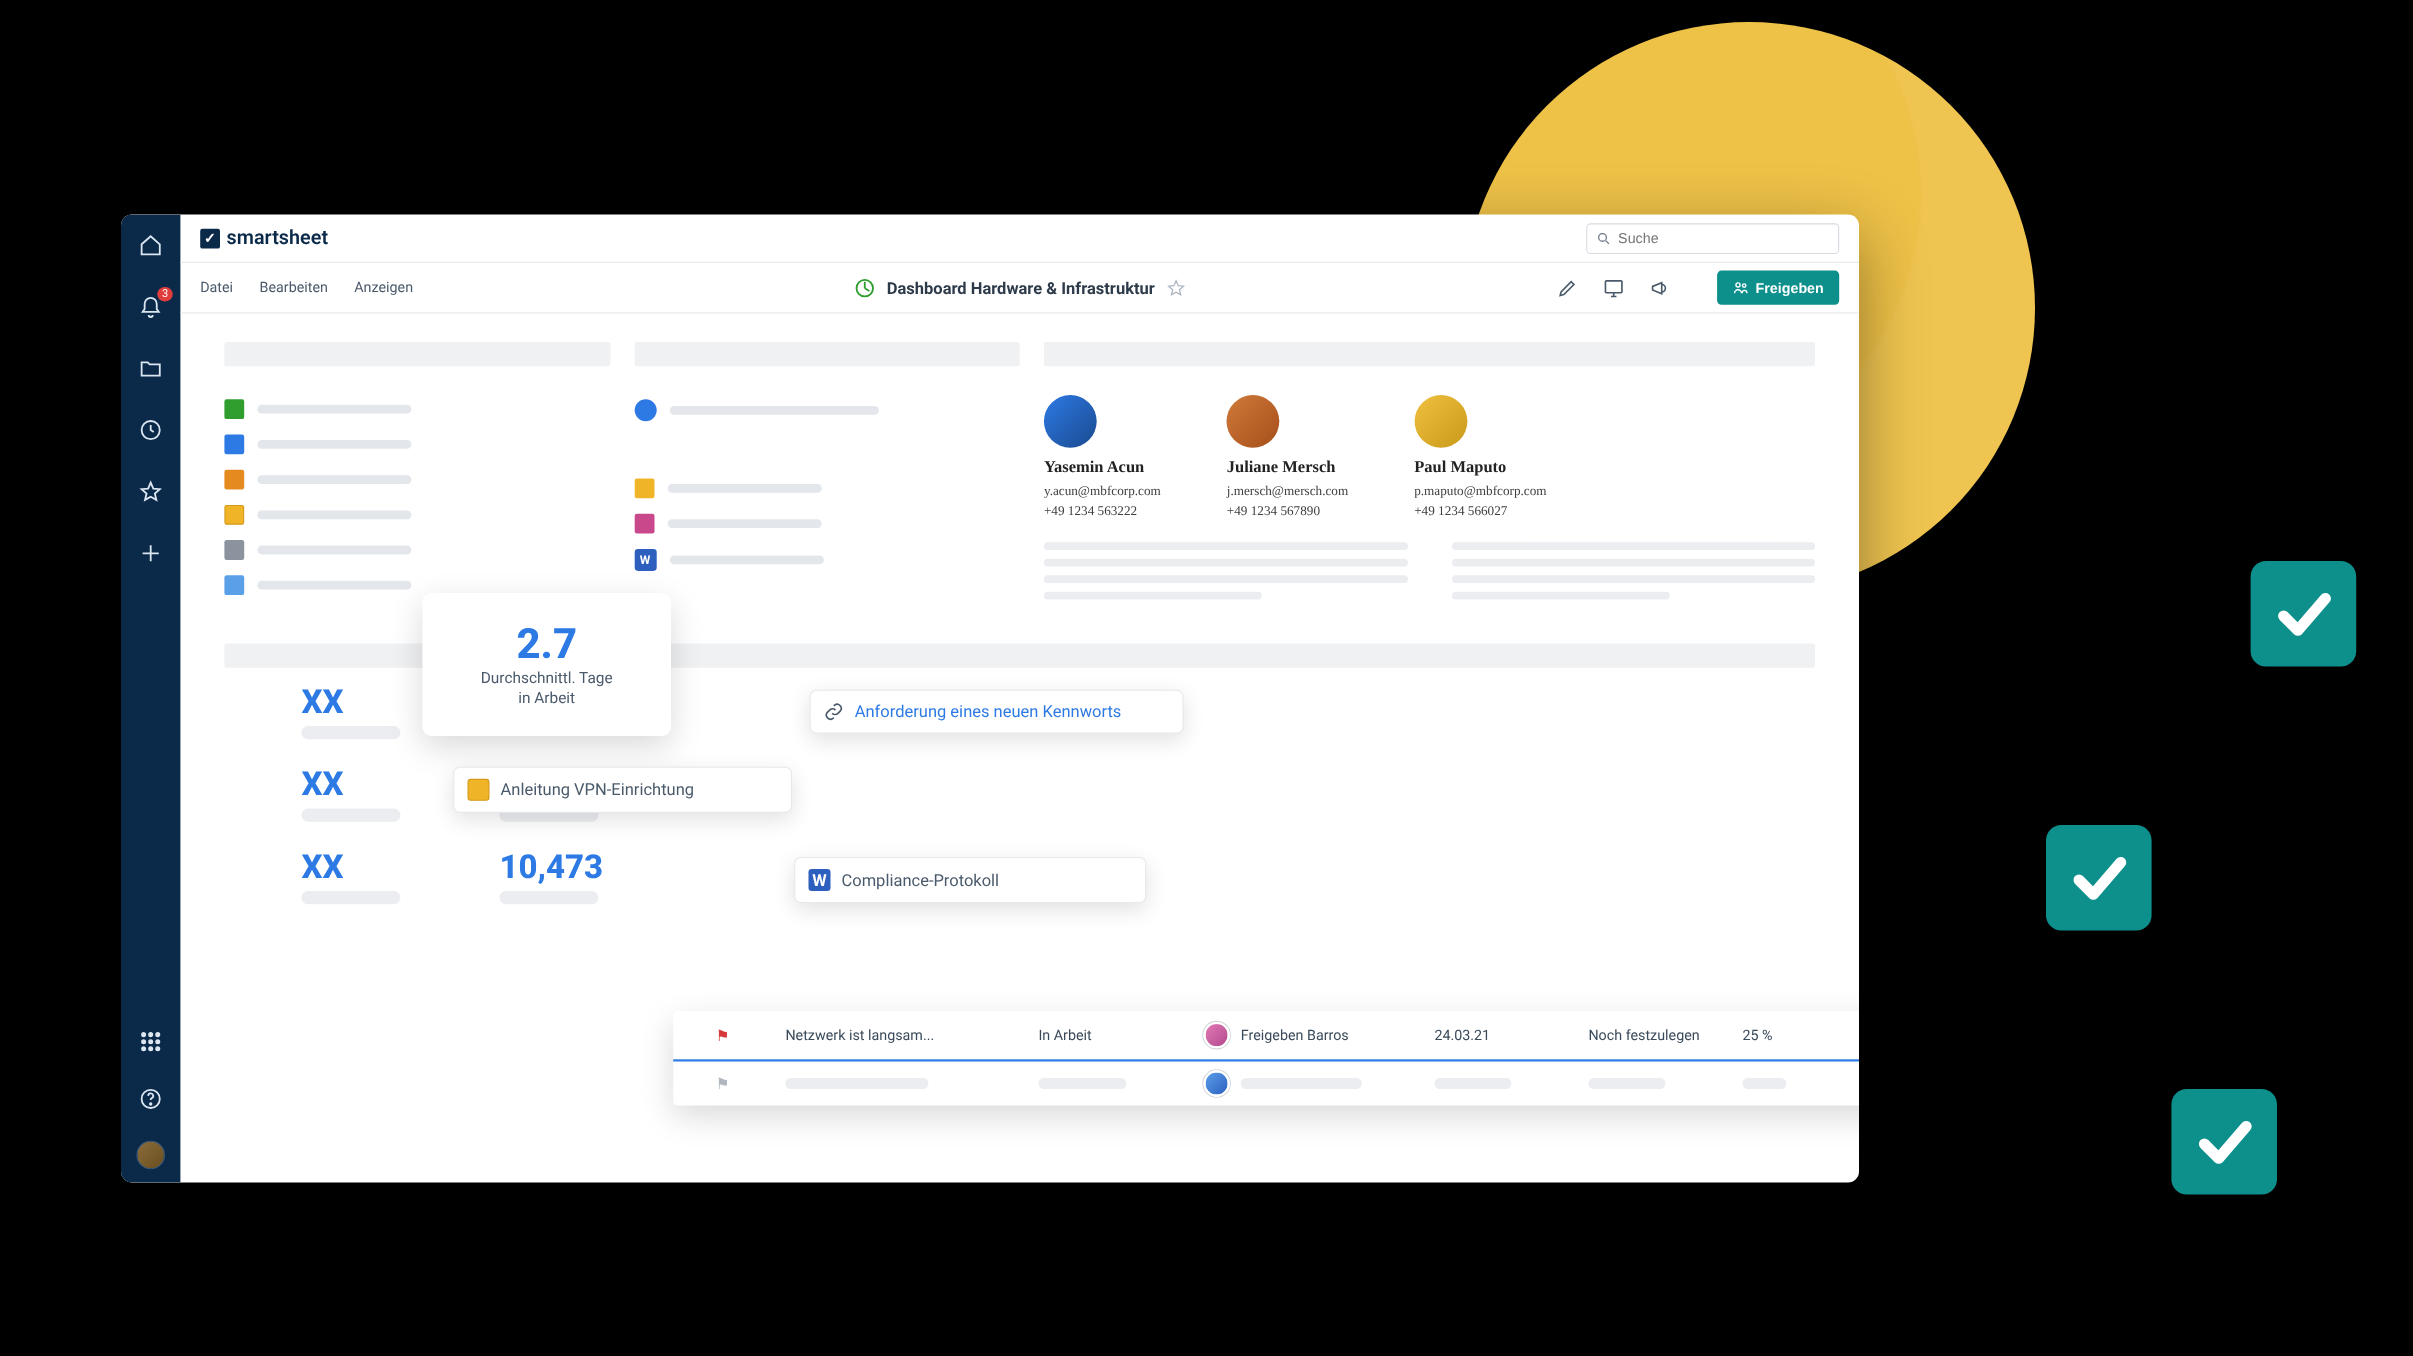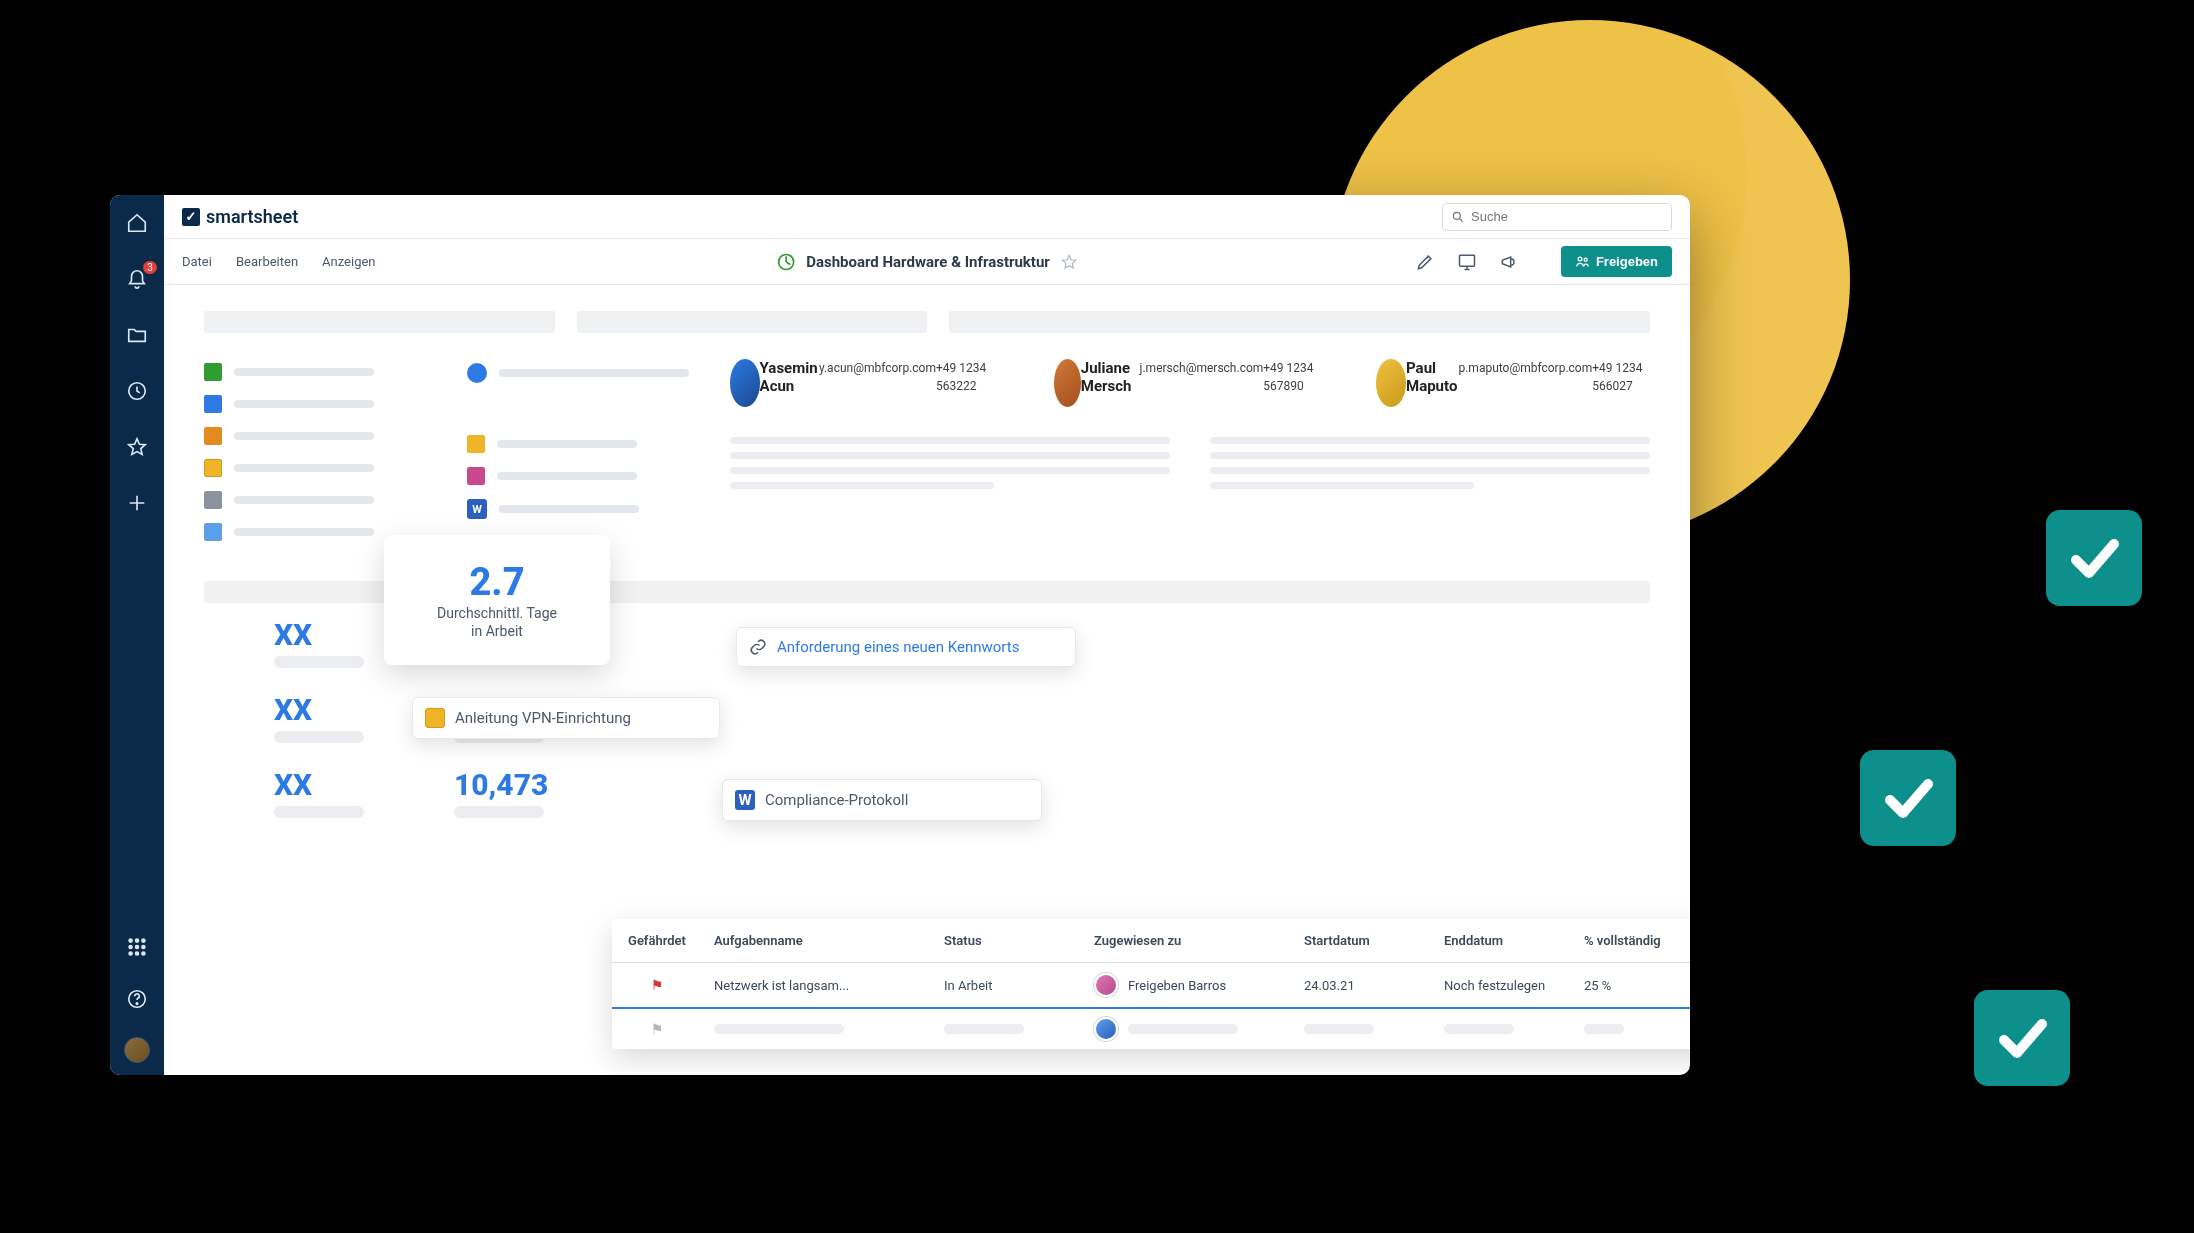--- a/index.html
+++ b/index.html
@@ -83,21 +83,21 @@
   .link-ic { width:18px; height:18px; stroke:#4a5a6b; }
   .callout span { font-size:15px; }
 
   .people-icon { width:20px; height:20px; border-radius:50%; background:#2d7ae5; display:inline-block; }
   .word-ic { background:#2d5fbf; color:#fff; font-size:11px; font-weight:700; display:flex; align-items:center; justify-content:center; width:20px; height:20px; border-radius:3px;}
   .form-ic { background:#c9488c; }
   .ss-ic { background:#f0b429; }
 
   
   .contacts { display:flex; gap:60px; }
-  .contact { display:flex; flex-direction:row; }
+  .contact { display:flex; flex-direction:column;font-family:Liberation Serif, serif; }
   .contact .av { width:48px; height:48px; border-radius:50%; margin-bottom:10px; }
   .av1 { background:linear-gradient(135deg,#2d7ae5,#1a4a8f); }
   .av2 { background:linear-gradient(135deg,#d07a3a,#a54e1a); }
   .av3 { background:linear-gradient(135deg,#f0c040,#c99a1a); }
   .contact .name { font-weight:700; font-size:15px; color:#222; margin-bottom:3px; }
   .contact .meta { font-size:12px; color:#404040; line-height:1.5; }
 
   .text-lines { display:flex; flex-direction:column; gap:8px; margin-top:20px; }
   .text-lines div { height:7px; background:#ebedf0; border-radius:4px; }
 
@@ -441,29 +441,20 @@
             <path d="M14 10a5 5 0 0 0-7 0l-3 3a5 5 0 0 0 7 7l1-1"></path>
           </svg>
         <span>Anforderung eines neuen Kennworts</span>
       </div>
       <div class="callout word">
         <span class="word-ic">W</span>
         <span>Compliance-Protokoll</span>
       </div>
 
       <div class="table-card">
-        <div class="thead">
-          <div class="tcell tc0">Gefährdet</div>
-          <div class="tcell tc1">Aufgabenname</div>
-          <div class="tcell tc2">Status</div>
-          <div class="tcell tc3">Zugewiesen zu</div>
-          <div class="tcell tc4">Startdatum</div>
-          <div class="tcell tc5">Enddatum</div>
-          <div class="tcell tc6">% vollständig</div>
-        </div>
         <div class="trow">
           <div class="tcell tc0"><span class="flag-red">⚑</span></div>
           <div class="tcell tc1">Netzwerk ist langsam...</div>
           <div class="tcell tc2">In Arbeit</div>
           <div class="tcell tc3 assignee">
             <span class="av"></span>
             <span>Freigeben Barros</span>
           </div>
           <div class="tcell tc4">24.03.21</div>
           <div class="tcell tc5">Noch festzulegen</div>

